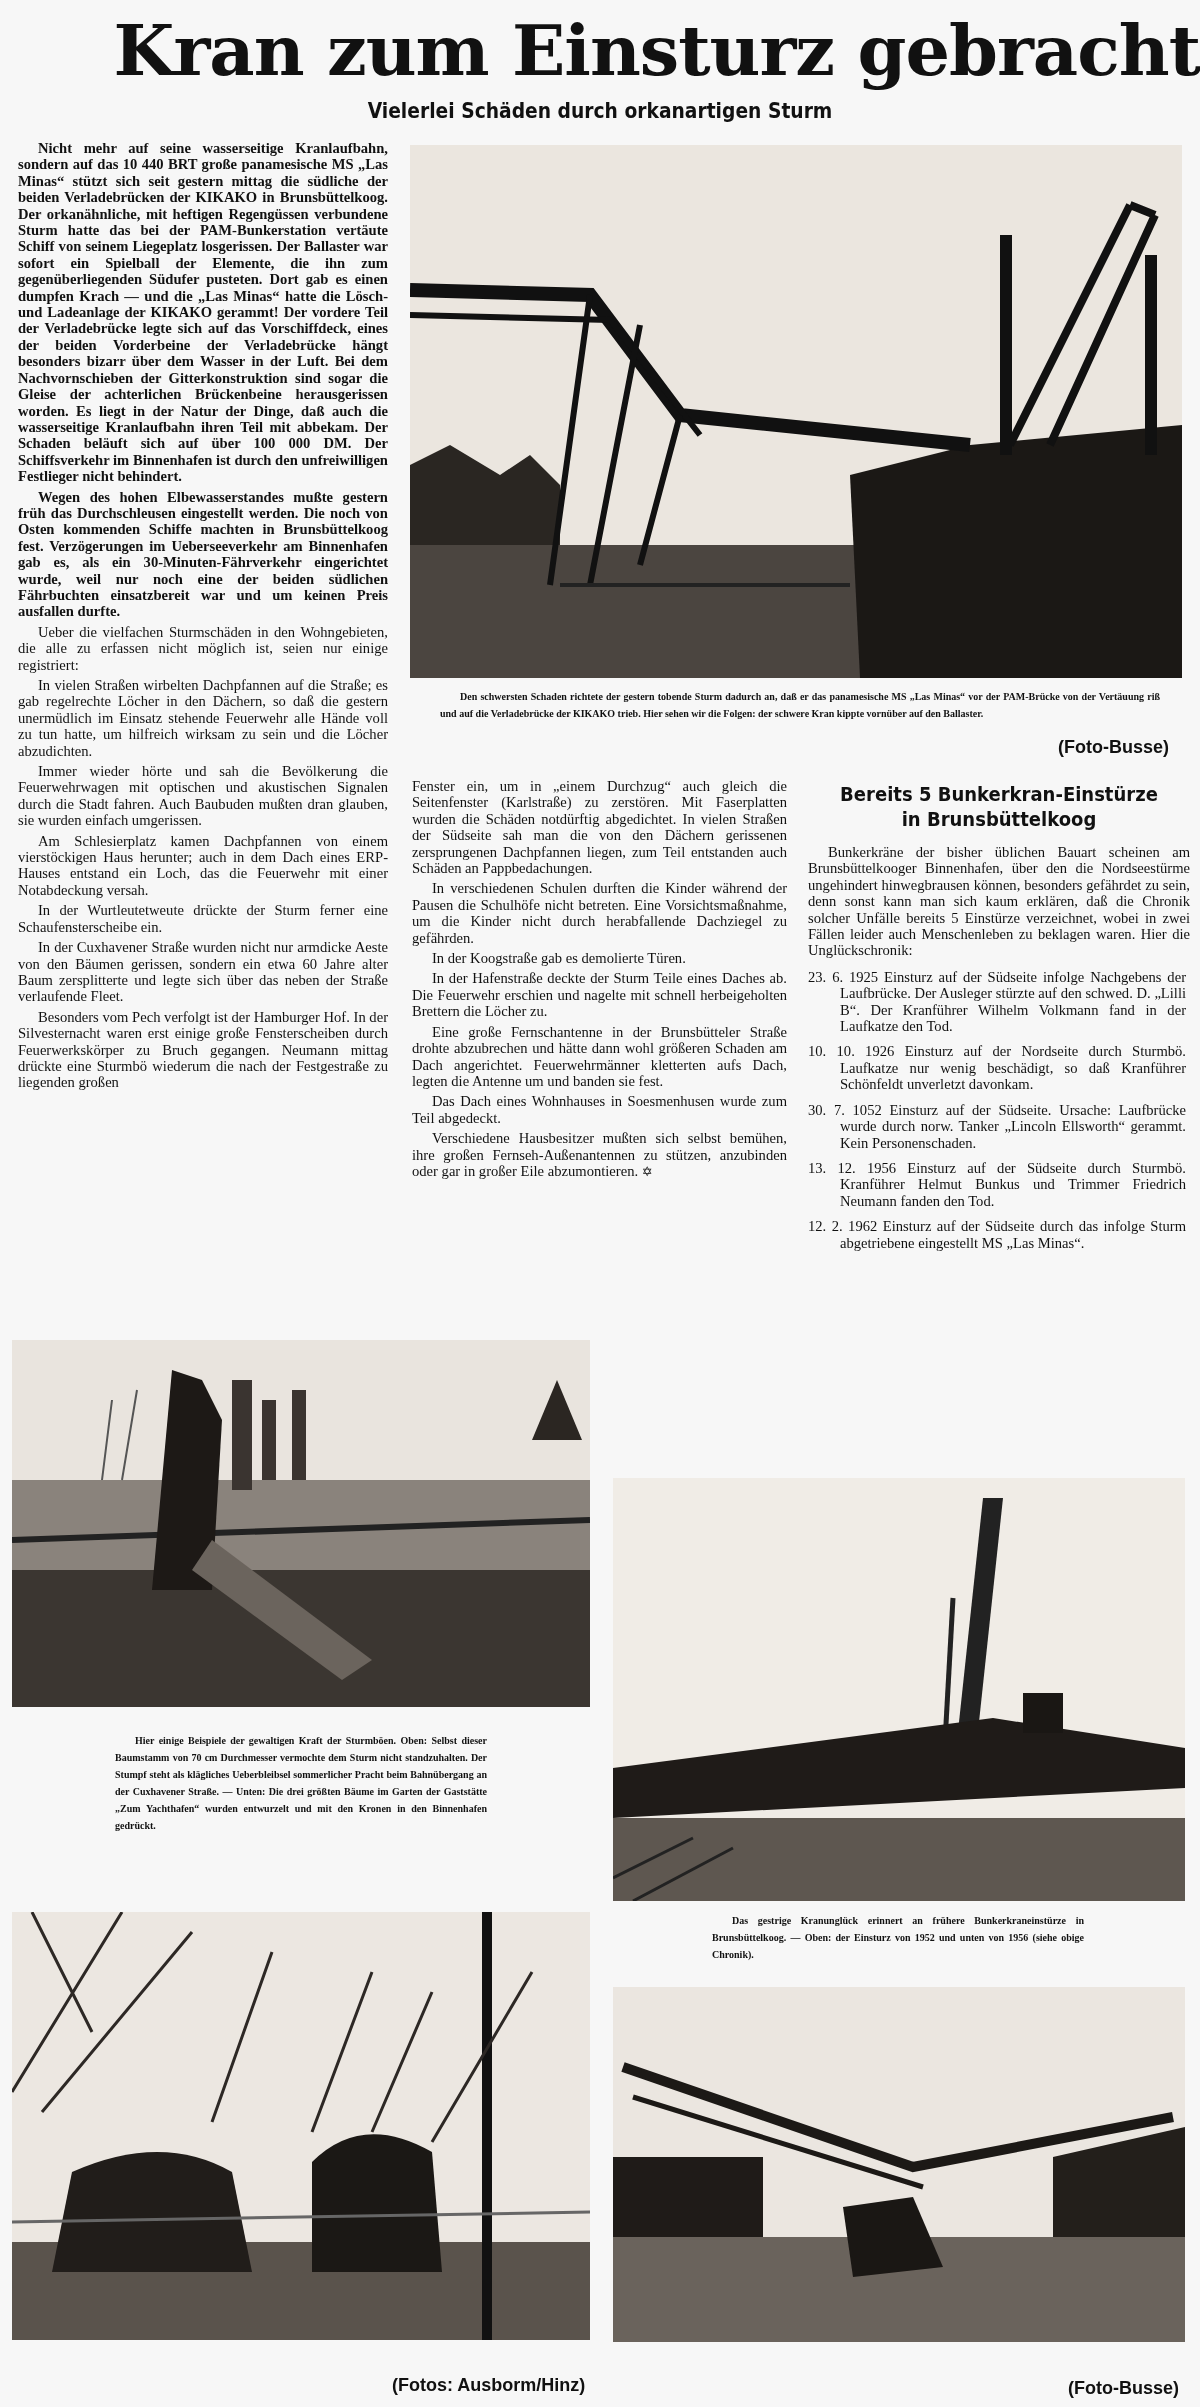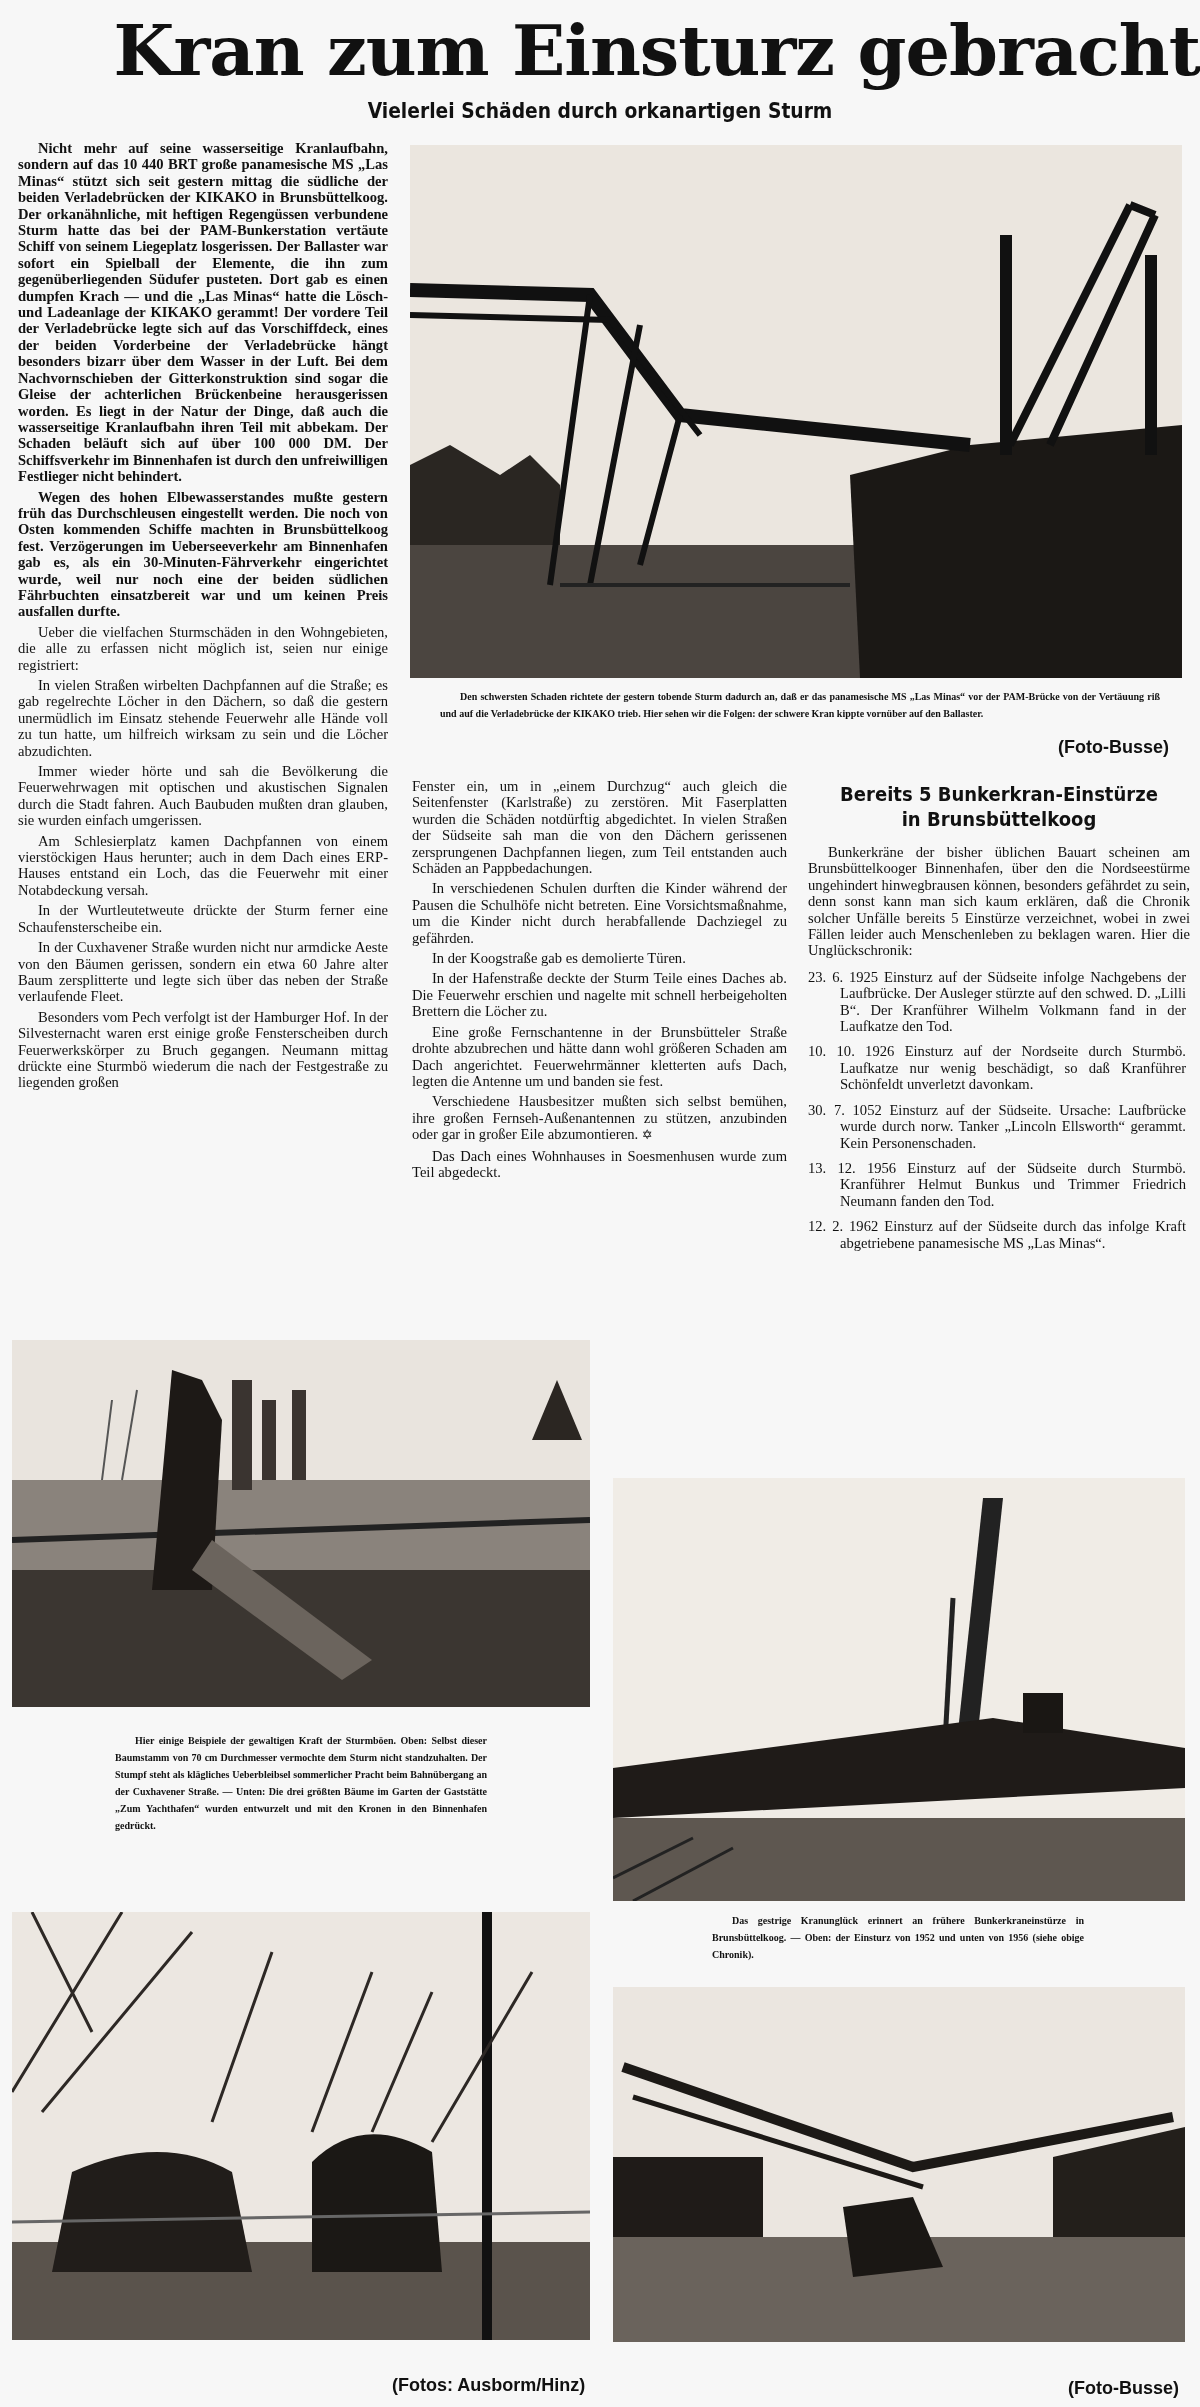--- a/index.html
+++ b/index.html
@@ -57,36 +57,36 @@
   <p>Den schwersten Schaden richtete der gestern tobende Sturm dadurch an, daß er das panamesische MS „Las Minas“ vor der PAM-Brücke von der Vertäuung riß und auf die Verladebrücke der KIKAKO trieb. Hier sehen wir die Folgen: der schwere Kran kippte vornüber auf den Ballaster.</p>
 </div>
 <div class="abs credit" style="left:1058px;top:737px;">(Foto-Busse)</div>
 
 <div class="abs col" style="left:412px;top:778px;width:375px;">
   <p style="text-indent:0">Fenster ein, um in „einem Durchzug“ auch gleich die Seitenfenster (Karlstraße) zu zerstören. Mit Faserplatten wurden die Schäden notdürftig abgedichtet. In vielen Straßen der Südseite sah man die von den Dächern gerissenen zersprungenen Dachpfannen liegen, zum Teil entstanden auch Schäden an Pappbedachungen.</p>
   <p>In verschiedenen Schulen durften die Kinder während der Pausen die Schulhöfe nicht betreten. Eine Vorsichtsmaßnahme, um die Kinder nicht durch herabfallende Dachziegel zu gefährden.</p>
   <p>In der Koogstraße gab es demolierte Türen.</p>
   <p>In der Hafenstraße deckte der Sturm Teile eines Daches ab. Die Feuerwehr erschien und nagelte mit schnell herbeigeholten Brettern die Löcher zu.</p>
   <p>Eine große Fernschantenne in der Brunsbütteler Straße drohte abzubrechen und hätte dann wohl größeren Schaden am Dach angerichtet. Feuerwehrmänner kletterten aufs Dach, legten die Antenne um und banden sie fest.</p>
+  <p>Das Dach eines Wohnhauses in Soesmenhusen wurde zum Teil abgedeckt.</p>
   <p><span>Verschiedene Hausbesitzer mußten sich selbst bemühen, ihre großen Fernseh-Außenantennen zu stützen, anzubinden oder gar in großer Eile abzumontieren.</span> <span class="star">✡</span></p>
-  <p>Das Dach eines Wohnhauses in Soesmenhusen wurde zum Teil abgedeckt.</p>
 </div>
 
 <div class="abs" style="left:808px;top:782px;width:382px;">
   <div class="sidehead">
     <div>Bereits 5 Bunkerkran-Einstürze</div>
     <div>in Brunsbüttelkoog</div>
   </div>
   <div class="col" style="margin-top:12px;">
     <p style="margin-bottom:10px;">Bunkerkräne der bisher üblichen Bauart scheinen am Brunsbüttelkooger Binnenhafen, über den die Nordseestürme ungehindert hinwegbrausen können, besonders gefährdet zu sein, denn sonst kann man sich kaum erklären, daß die Chronik solcher Unfälle bereits 5 Einstürze verzeichnet, wobei in zwei Fällen leider auch Menschenleben zu beklagen waren. Hier die Unglückschronik:</p>
     <div class="chron"><span class="date">23. 6. 1925</span> <span>Einsturz auf der Südseite infolge Nachgebens der Laufbrücke. Der Ausleger stürzte auf den schwed. D. „Lilli B“. Der Kranführer Wilhelm Volkmann fand in der Laufkatze den Tod.</span></div>
     <div class="chron"><span class="date">10. 10. 1926</span> <span>Einsturz auf der Nordseite durch Sturmbö. Laufkatze nur wenig beschädigt, so daß Kranführer Schönfeldt unverletzt davonkam.</span></div>
     <div class="chron"><span class="date">30. 7. 1052</span> <span>Einsturz auf der Südseite. Ursache: Laufbrücke wurde durch norw. Tanker „Lincoln Ellsworth“ gerammt. Kein Personenschaden.</span></div>
     <div class="chron"><span class="date">13. 12. 1956</span> <span>Einsturz auf der Südseite durch Sturmbö. Kranführer Helmut Bunkus und Trimmer Friedrich Neumann fanden den Tod.</span></div>
-    <div class="chron"><span class="date">12. 2. 1962</span> <span>Einsturz auf der Südseite durch das infolge Kraft abgetriebene panamesische MS „Las Minas“.</span></div>
+    <div class="chron"><span class="date">12. 2. 1962</span> <span>Einsturz auf der Südseite durch das infolge Sturm abgetriebene eingestellt MS „Las Minas“.</span></div>
   </div>
 </div>
 
 <div class="abs photo" style="left:12px;top:1340px;width:578px;height:367px;">
   <svg viewBox="0 0 578 367" preserveAspectRatio="none">
     <rect width="578" height="367" fill="#e9e4de"></rect>
     <rect x="0" y="140" width="578" height="90" fill="#8a837c"></rect>
     <rect x="0" y="230" width="578" height="137" fill="#3b3631"></rect>
     <path d="M0 200 L578 180" stroke="#222" stroke-width="6"></path>
     <rect x="220" y="40" width="20" height="110" fill="#3a3430"></rect>

